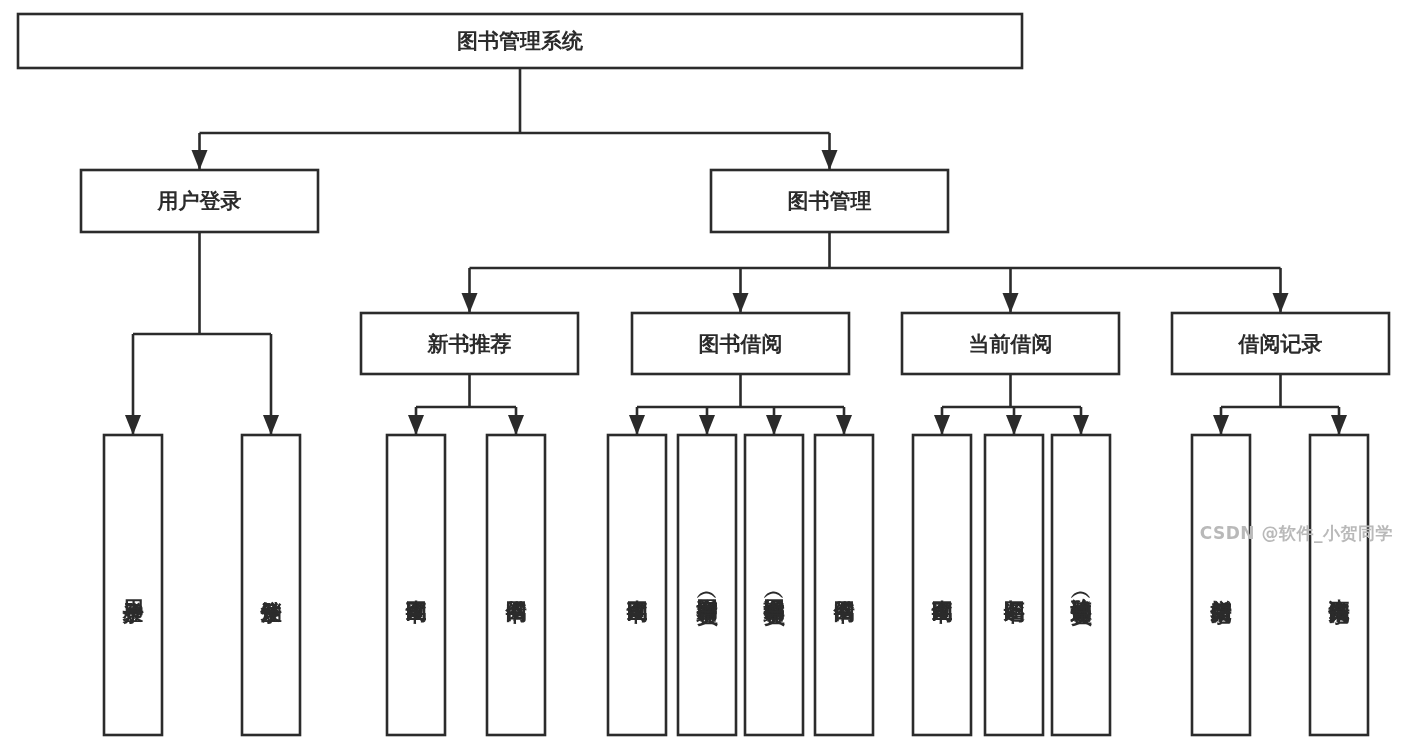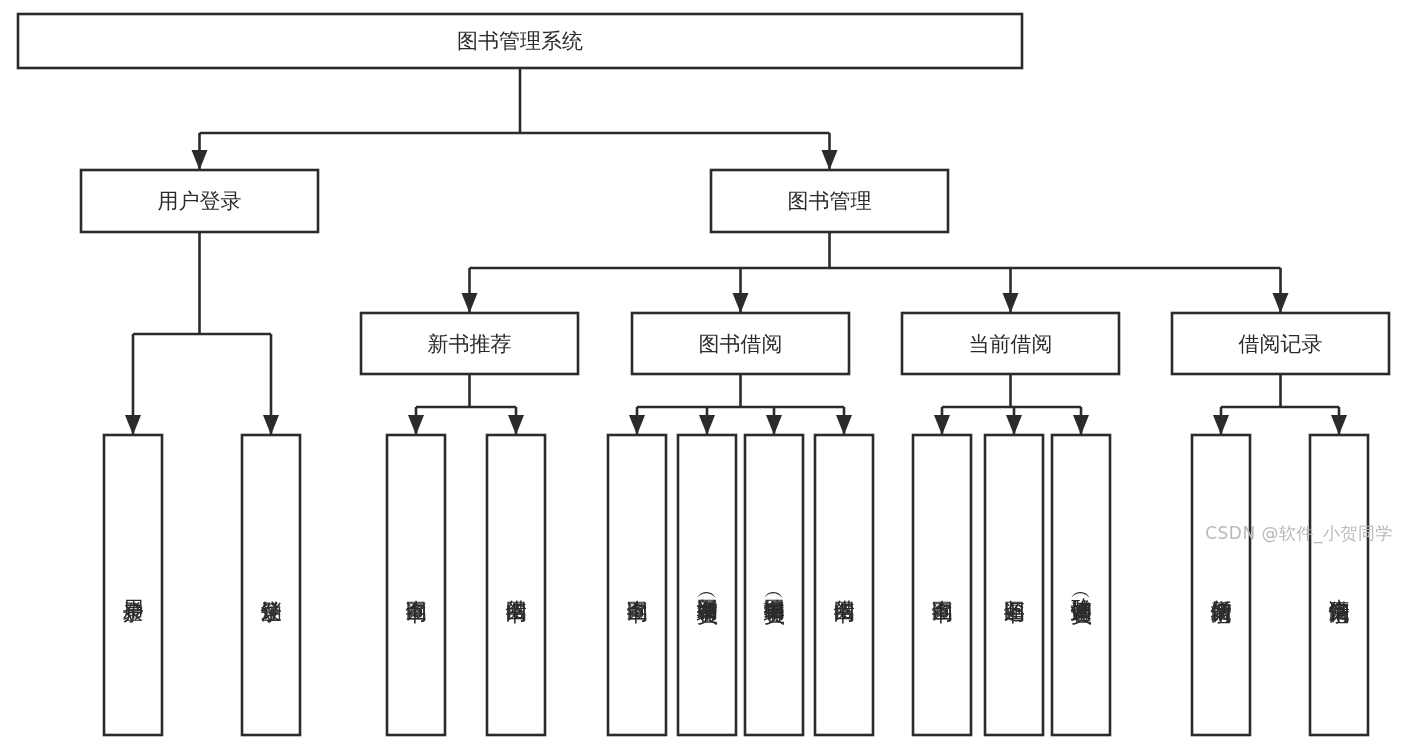--- a/index.html
+++ b/index.html
@@ -11,20 +11,21 @@
     width: 1405px;
     height: 747px;
     font-family: "DejaVu Sans", "Liberation Sans", sans-serif;
     overflow: hidden;
   }
   #diagram-root {
     position: relative;
     width: 1405px;
     height: 551px;
     background: #ffffff;
+    font-weight: bold;
   }
   svg#tree-svg {
     position: absolute;
     left: 0;
     top: 0;
     width: 1405px;
     height: 747px;
     display: block;
   }
   .node-box {

